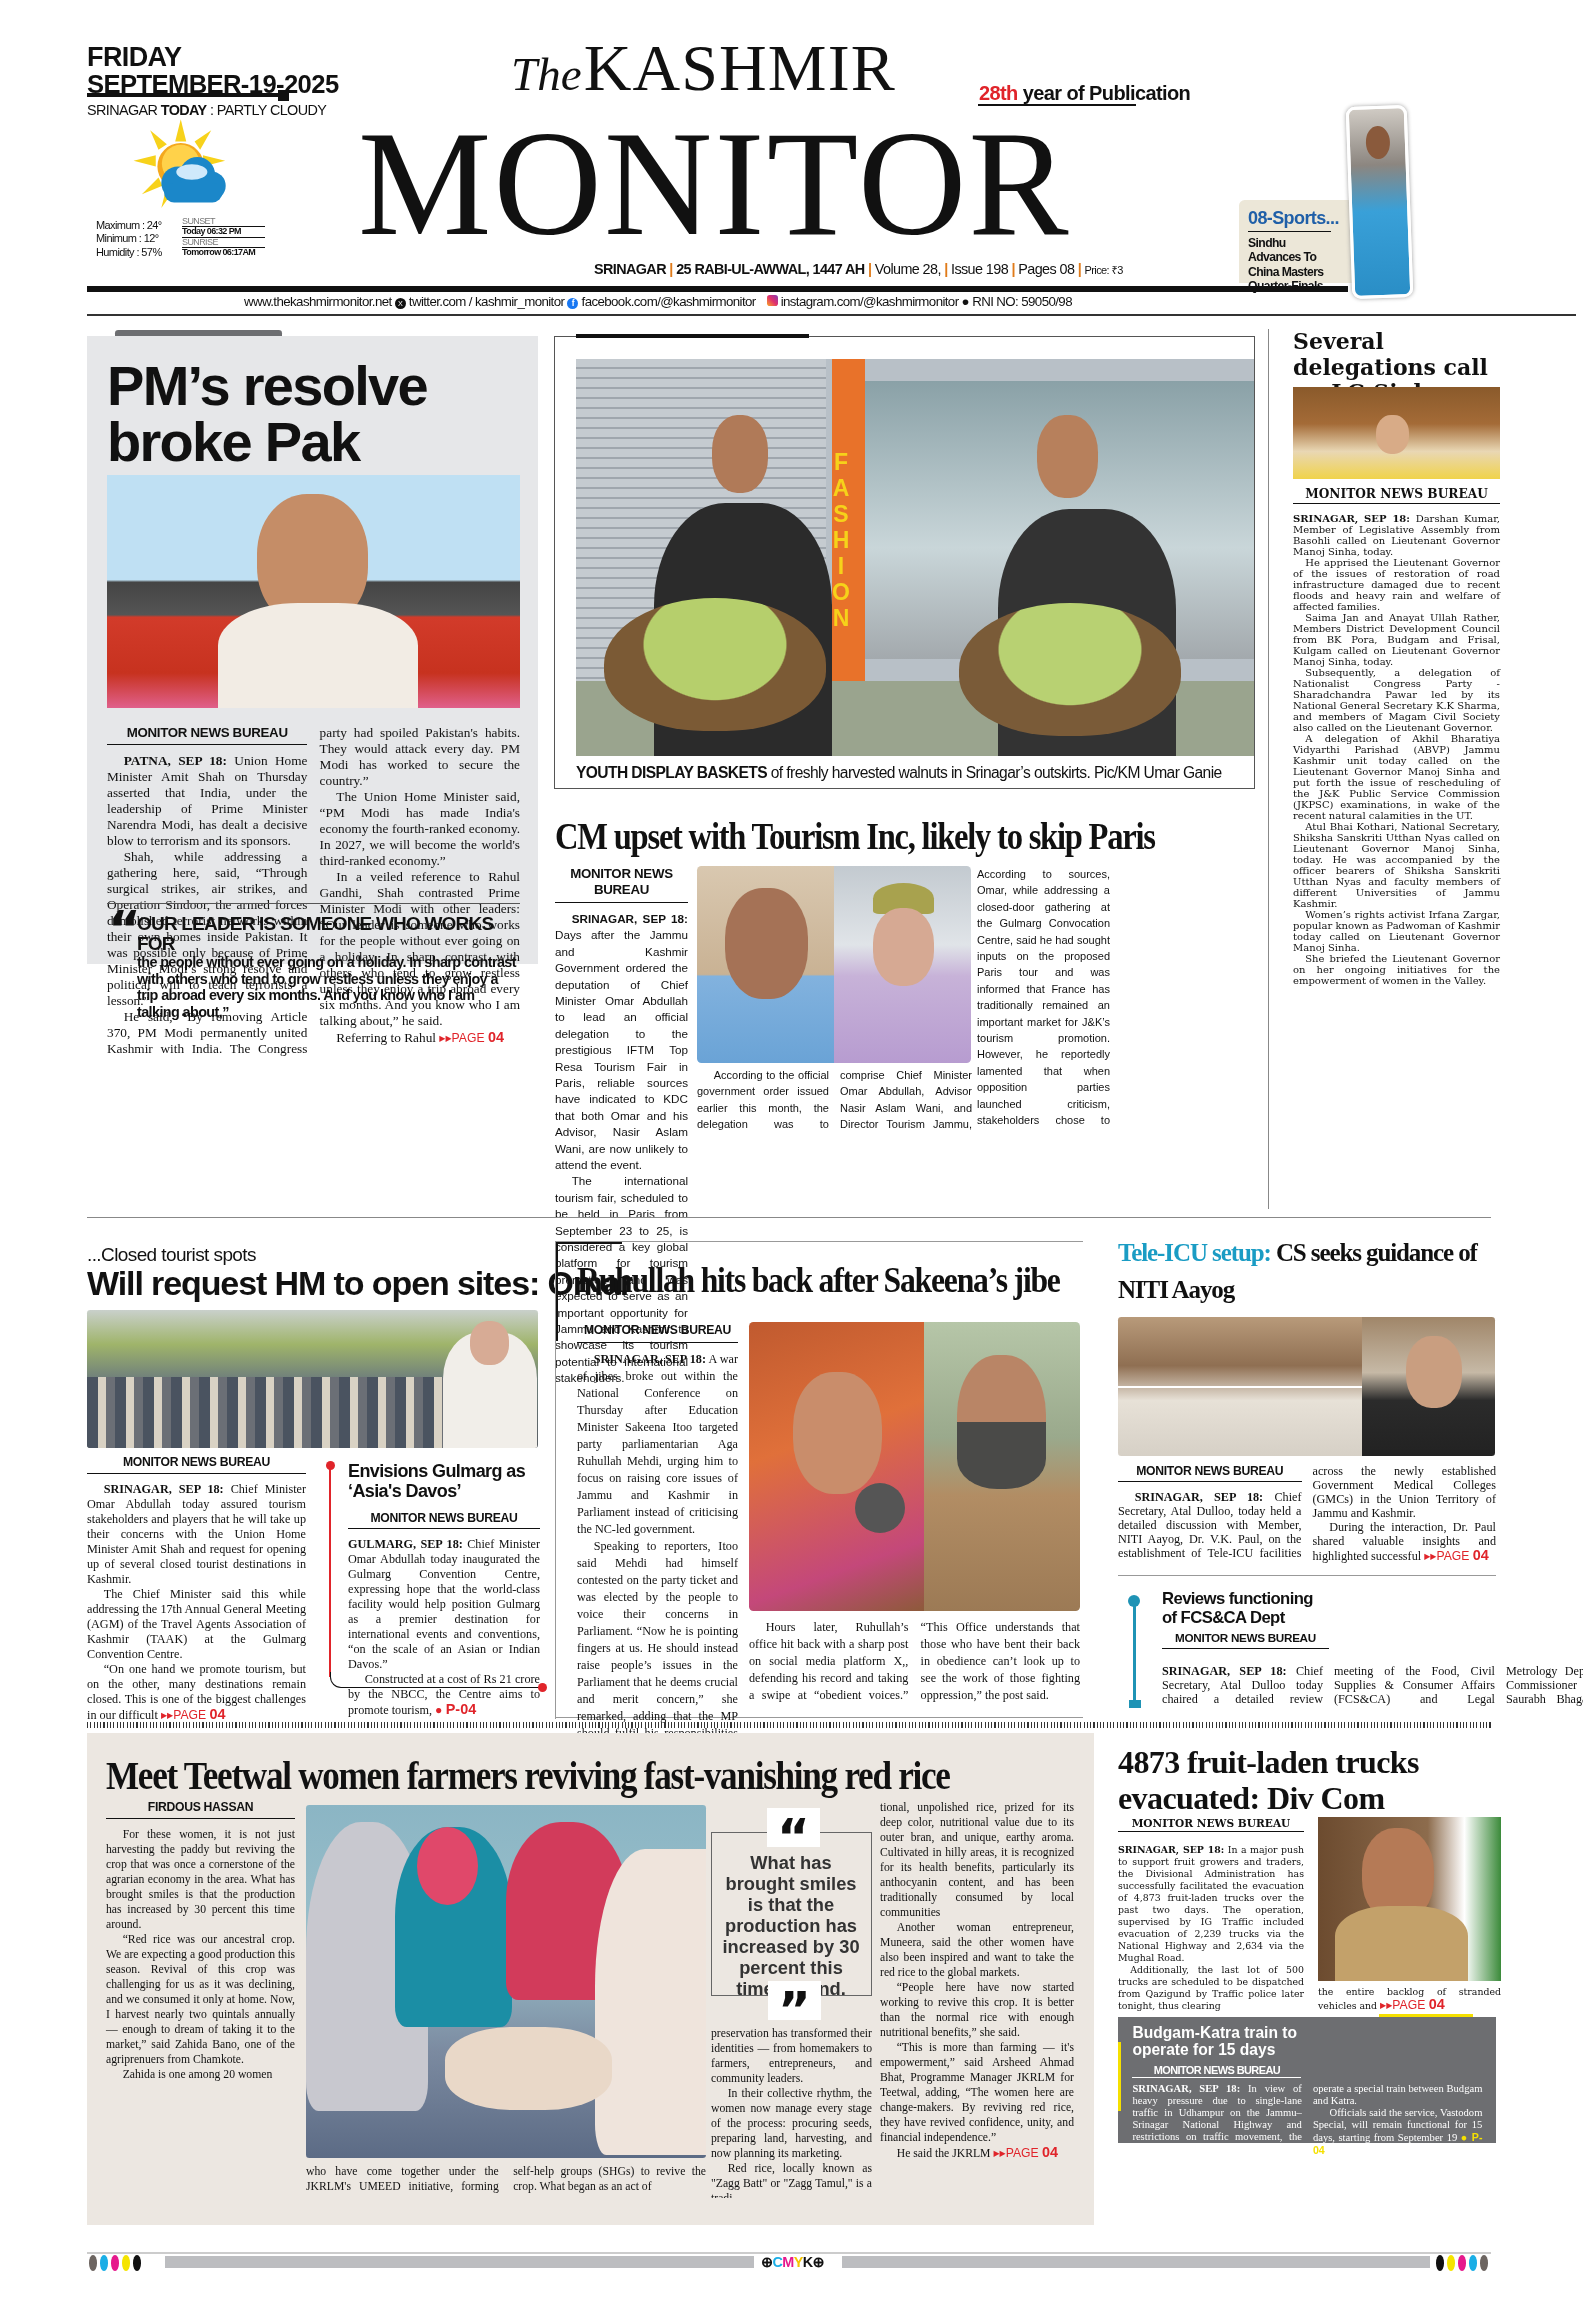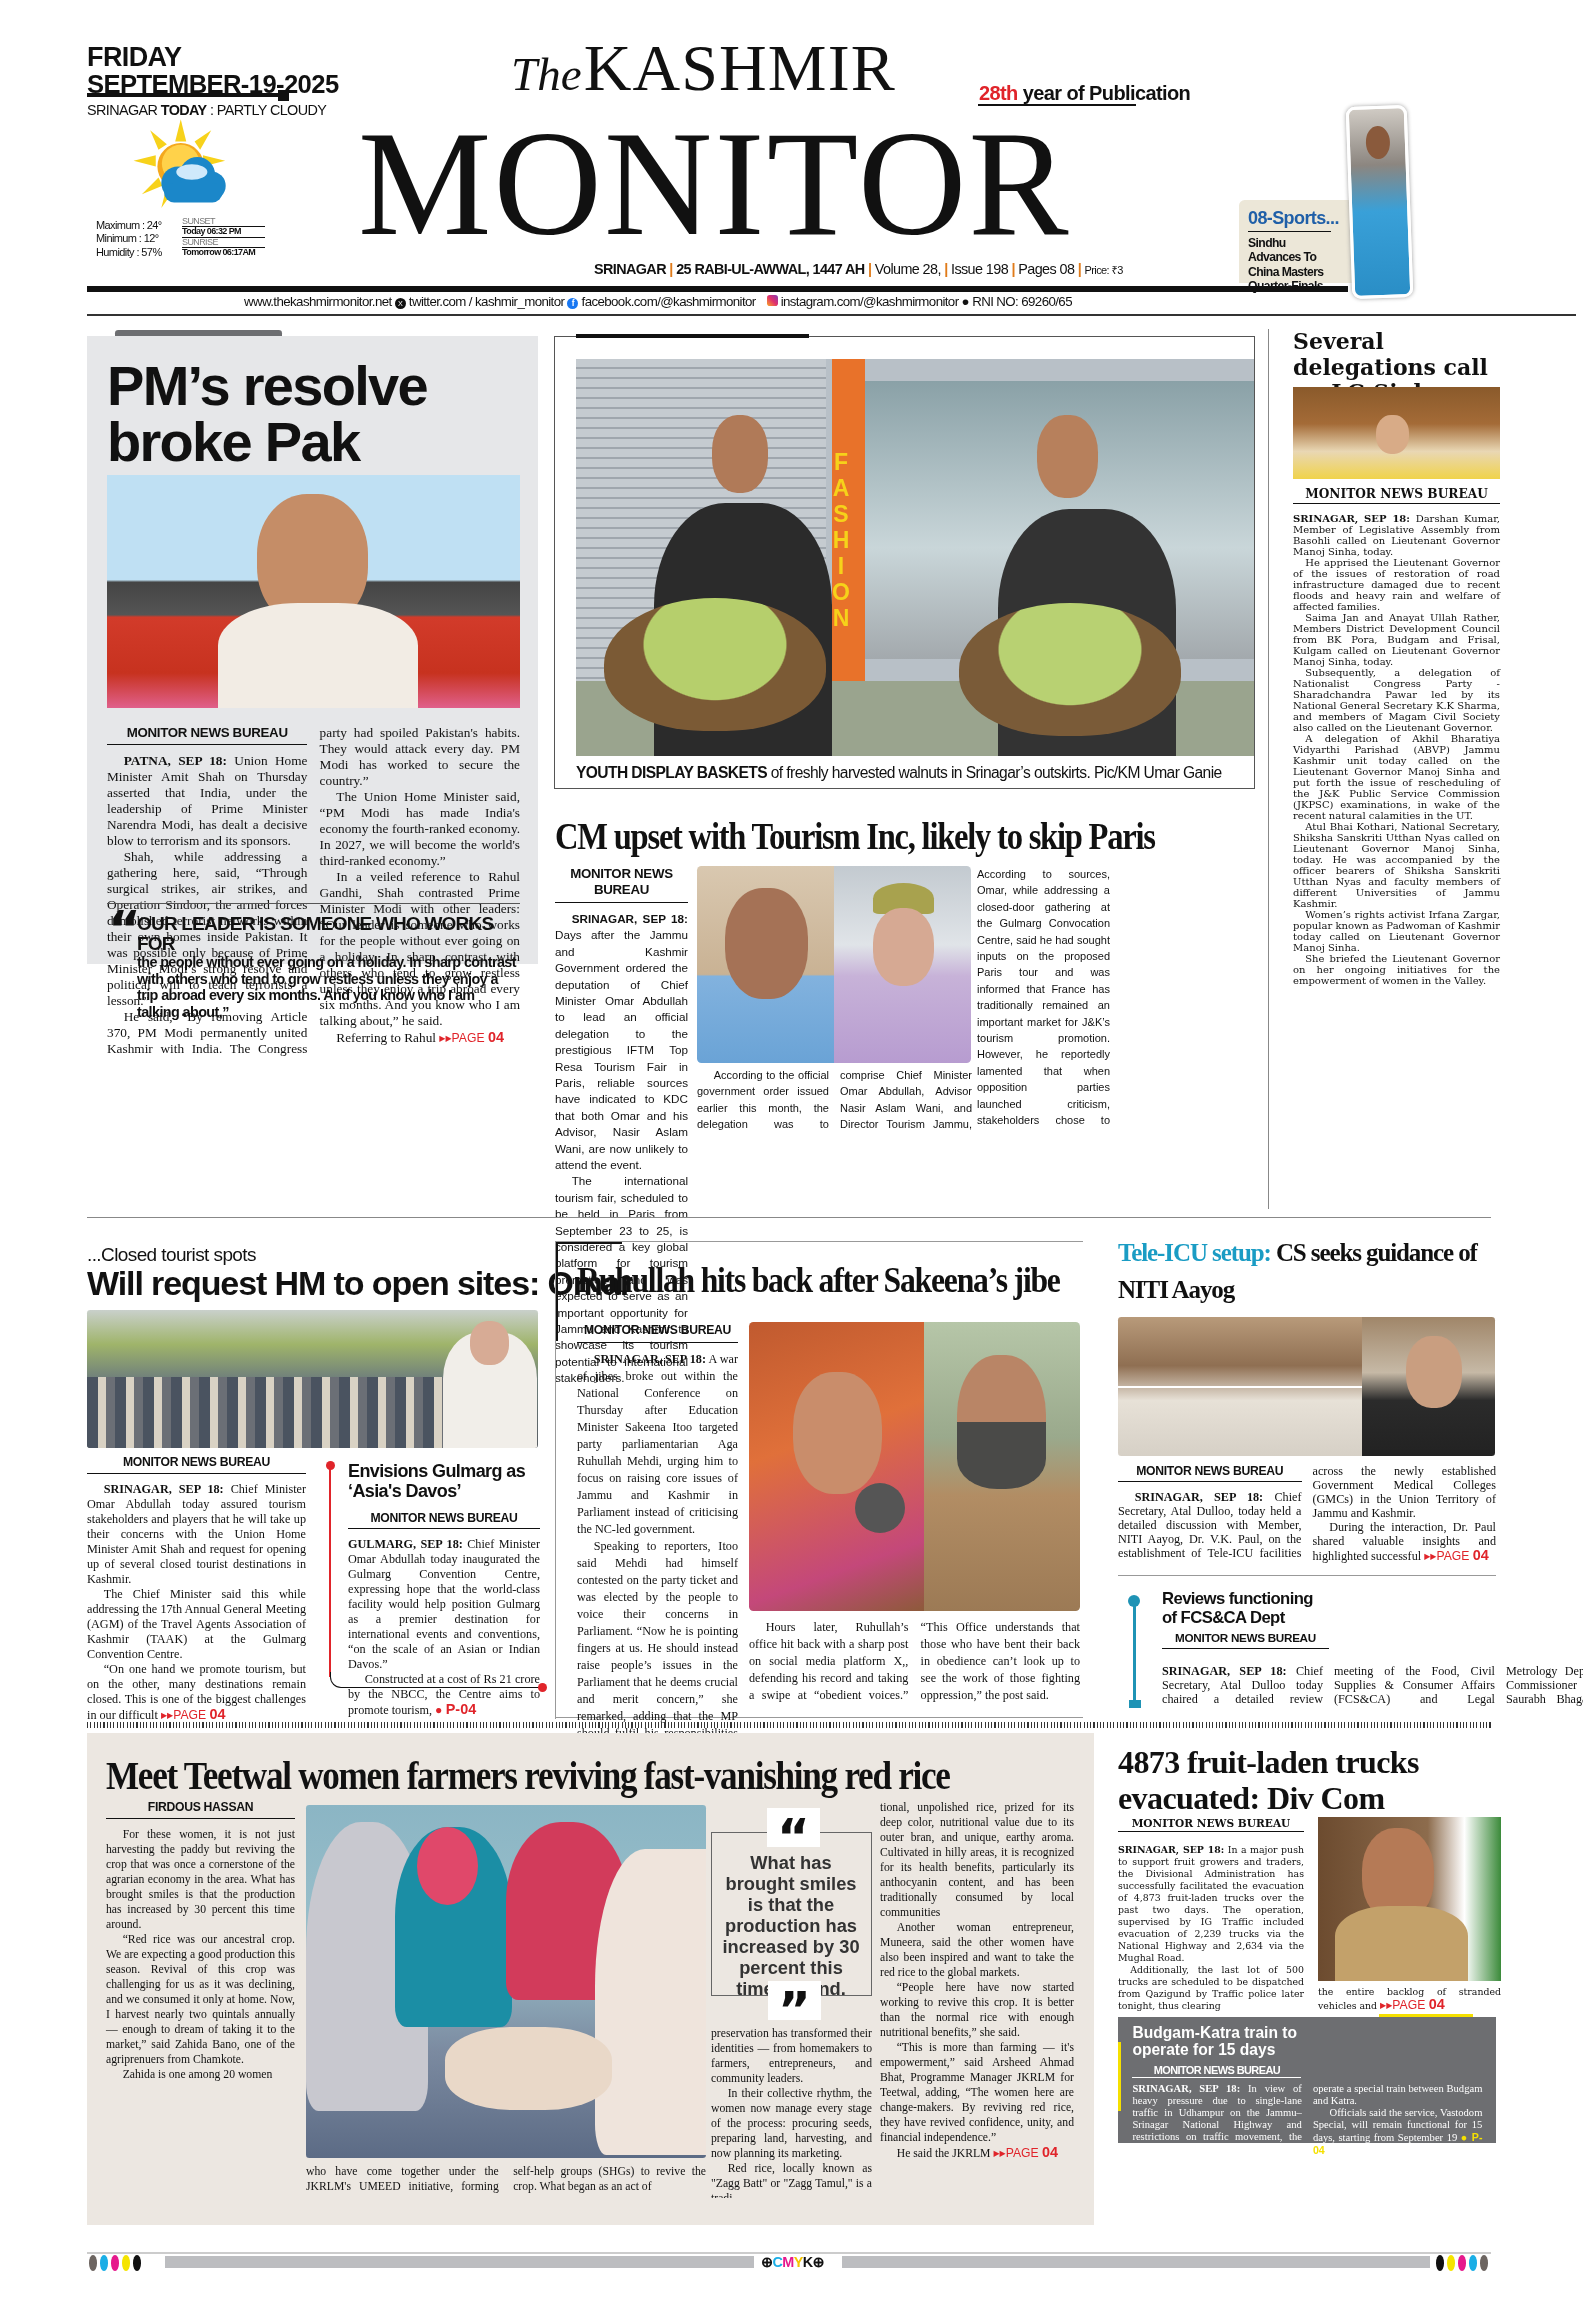--- a/index.html
+++ b/index.html
@@ -105,21 +105,21 @@
   <div class="abs" style="left:87px;top:286px;width:1261px;height:5.6px;background:#111"></div>
   <div class="abs cond" style="left:244px;top:294px;font-size:13.3px;white-space:nowrap">
     <span>www.thekashmirmonitor.net</span>
     <span style="display:inline-block;width:11px;height:11px;border-radius:50%;background:#111;color:#fff;font-size:7.2px;text-align:center;line-height:11px">X</span>
     <span>twitter.com / kashmir_monitor</span>
     <span style="display:inline-block;width:11px;height:11px;border-radius:50%;background:#1877f2;color:#fff;font-size:8.3px;font-weight:bold;text-align:center;line-height:11px">f</span>
     <span>facebook.com/@kashmirmonitor</span>
     <span style="display:inline-block;width:11px;height:11px;border-radius:2.8px;background:linear-gradient(45deg,#f9a825,#e1306c,#833ab4);margin-left:7.8px"></span>
     <span>instagram.com/@kashmirmonitor</span>
     <span>●</span>
-    <span>RNI NO: 69260/65</span>
+    <span>RNI NO: 59050/98</span>
   </div>
   <div class="abs" style="left:87px;top:314px;width:1489px;height:1.7px;background:#333"></div>
 </header>
 
 <section class="abs" style="left:87px;top:336px;width:451px;height:628px;background:#e6e7e9">
   <div class="abs" style="left:28px;top:-5.6px;width:167px;height:5.6px;background:#6d6e71;border-radius:3.3px 3.3px 0 0"></div>
   <h1 class="abs cond" style="left:20px;top:22px;width:422px;font-size:56px;line-height:56px;font-weight:bold;letter-spacing:-1.7px">PM’s resolve broke Pak terror: Shah</h1>
   <div class="abs photo" style="left:20px;top:139px;width:413px;height:233px;border-radius:0;background:linear-gradient(180deg,#bfe0f3 0%,#bfe0f3 45%,#444 46%,#555 60%,#d23b2a 61%,#c7321f 85%,#e0608b 100%)">
     <div style="position:absolute;left:150px;top:19.4px;width:111px;height:133px;border-radius:45%;background:#c58d67"></div>
     <div style="position:absolute;left:111px;top:128px;width:200px;height:106px;border-radius:40% 40% 0 0;background:#f2ece4"></div>

